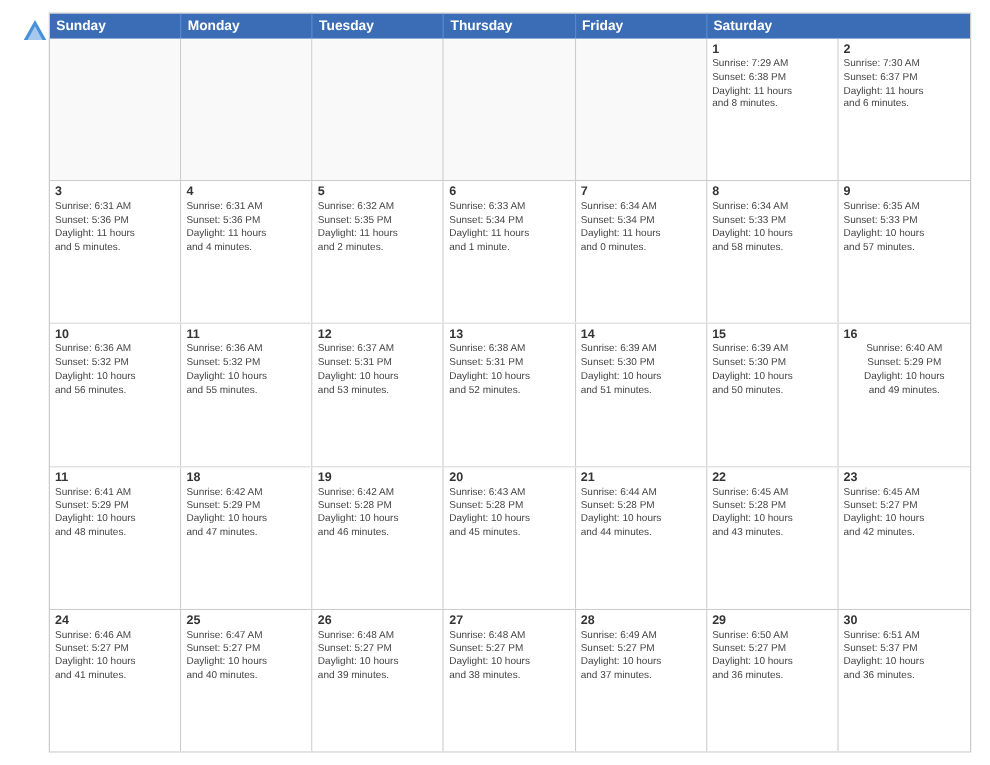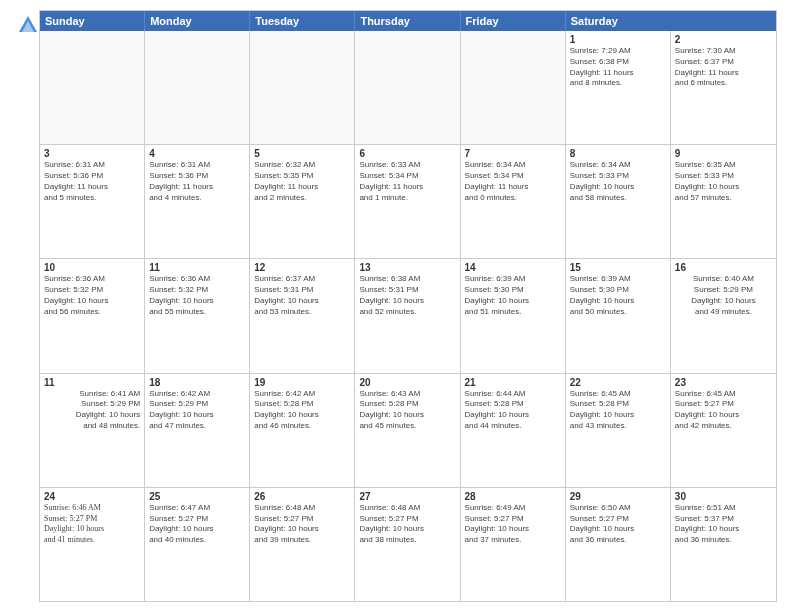--- a/index.html
+++ b/index.html
@@ -260,21 +260,21 @@
             <div class="day-num">16</div>
             <div class="cell-text" style="white-space: pre-line; text-align: center;">Sunrise: 6:40 AM
 Sunset: 5:29 PM
 Daylight: 10 hours
 and 49 minutes.</div>
           </div>
         </div>
         <div class="cal-row">
           <div class="cal-cell">
             <div class="day-num">11</div>
-            <div class="cell-text" style="white-space: pre-line; text-align: right;">Sunrise: 6:41 AM
+            <div class="cell-text" style="white-space: pre-line;">Sunrise: 6:41 AM
 Sunset: 5:29 PM
 Daylight: 10 hours
 and 48 minutes.</div>
           </div>
           <div class="cal-cell">
             <div class="day-num">18</div>
             <div class="cell-text" style="white-space: pre-line;">Sunrise: 6:42 AM
 Sunset: 5:29 PM
 Daylight: 10 hours
 and 47 minutes.</div>
@@ -311,21 +311,21 @@
             <div class="day-num">23</div>
             <div class="cell-text" style="white-space: pre-line;">Sunrise: 6:45 AM
 Sunset: 5:27 PM
 Daylight: 10 hours
 and 42 minutes.</div>
           </div>
         </div>
         <div class="cal-row">
           <div class="cal-cell">
             <div class="day-num">24</div>
-            <div class="cell-text" style="white-space: pre-line; font-family: Liberation Serif, serif;">Sunrise: 6:46 AM
+            <div class="cell-text" style="white-space: pre-line;">Sunrise: 6:46 AM
 Sunset: 5:27 PM
 Daylight: 10 hours
 and 41 minutes.</div>
           </div>
           <div class="cal-cell">
             <div class="day-num">25</div>
             <div class="cell-text" style="white-space: pre-line;">Sunrise: 6:47 AM
 Sunset: 5:27 PM
 Daylight: 10 hours
 and 40 minutes.</div>

